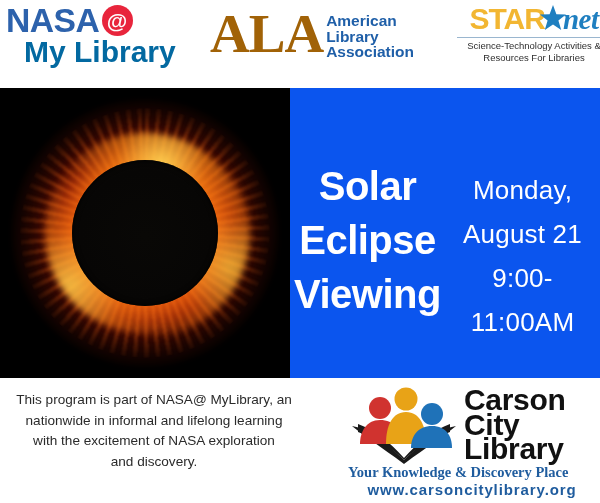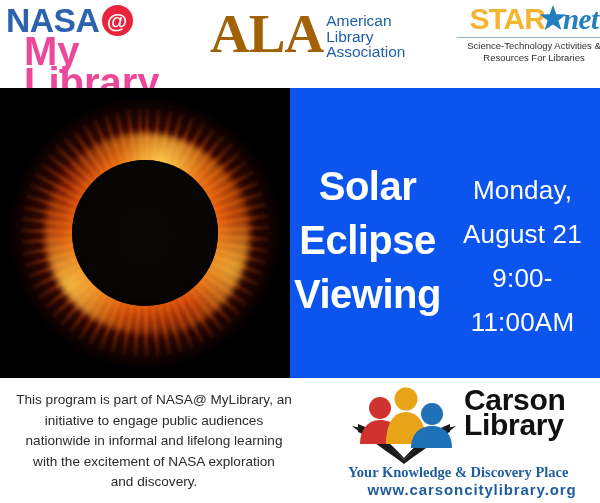--- a/index.html
+++ b/index.html
@@ -70,22 +70,22 @@
     justify-content: center;
     color: #ffffff;
     font-size: 21px;
     font-weight: bold;
     line-height: 1;
     font-family: "Liberation Sans", sans-serif;
   }
   .nasa-row2 {
     font-family: "Liberation Sans", sans-serif;
     font-weight: bold;
-    font-size: 40px;
-    color: #ec4899;
+    font-size: 30px;
+    color: #0369a1;
     line-height: 31px;
     margin-top: 0px;
     margin-left: 18px;
     letter-spacing: 0px;
   }
 
   
   .ala-logo {
     position: absolute;
     left: 210px;
@@ -102,21 +102,21 @@
     color: #a16207;
     letter-spacing: -1px;
   }
   .ala-words {
     margin-left: 3px;
     margin-top: 5px;
     font-family: "Liberation Sans", sans-serif;
     font-size: 15.5px;
     line-height: 15.5px;
     color: #1f5fa8;
-    font-weight: normal;
+    font-weight: bold;
   }
   .ala-words div { white-space: nowrap; }
 
   
   .starnet-logo {
     position: absolute;
     left: 452px;
     top: 4px;
     width: 164px;
     height: 62px;
@@ -470,21 +470,20 @@
         <span class="ln">Monday, August 21</span>
         <span class="ln">9:00-11:00AM</span>
       </div>
     </div>
   </div>
 
   <div class="footer">
 
     <div class="blurb">
       <div>This program is part of NASA@ MyLibrary, an</div>
-      <div>initiative to engage public audiences</div>
       <div>nationwide in informal and lifelong learning</div>
       <div>with the excitement of NASA exploration</div>
       <div>and discovery.</div>
     </div>
 
     <div class="ccl-logo">
       <div class="ccl-top">
         <div class="ccl-mark">
           <svg width="112" height="78" viewBox="0 0 112 78">
 
@@ -498,20 +497,21 @@
 
             <circle cx="58" cy="13" r="11.5" fill="#e8a317"></circle>
             <path d="M58 26 C 44 26 38 40 38 58 L 78 58 C 78 40 72 26 58 26 Z" fill="#e8a317"></path>
 
             <circle cx="84" cy="28" r="11" fill="#1f72b8"></circle>
             <path d="M84 40 C 70 40 63 50 63 62 L 104 62 C 104 50 98 40 84 40 Z" fill="#1f72b8"></path>
           </svg>
         </div>
         <div class="ccl-name">
           <div>Carson</div>
+          <div>City</div>
           <div>Library</div>
         </div>
       </div>
       <div class="ccl-tag">Your Knowledge &amp; Discovery Place</div>
       <div class="ccl-url">www.carsoncitylibrary.org</div>
     </div>
   </div>
 
 </div>
 

